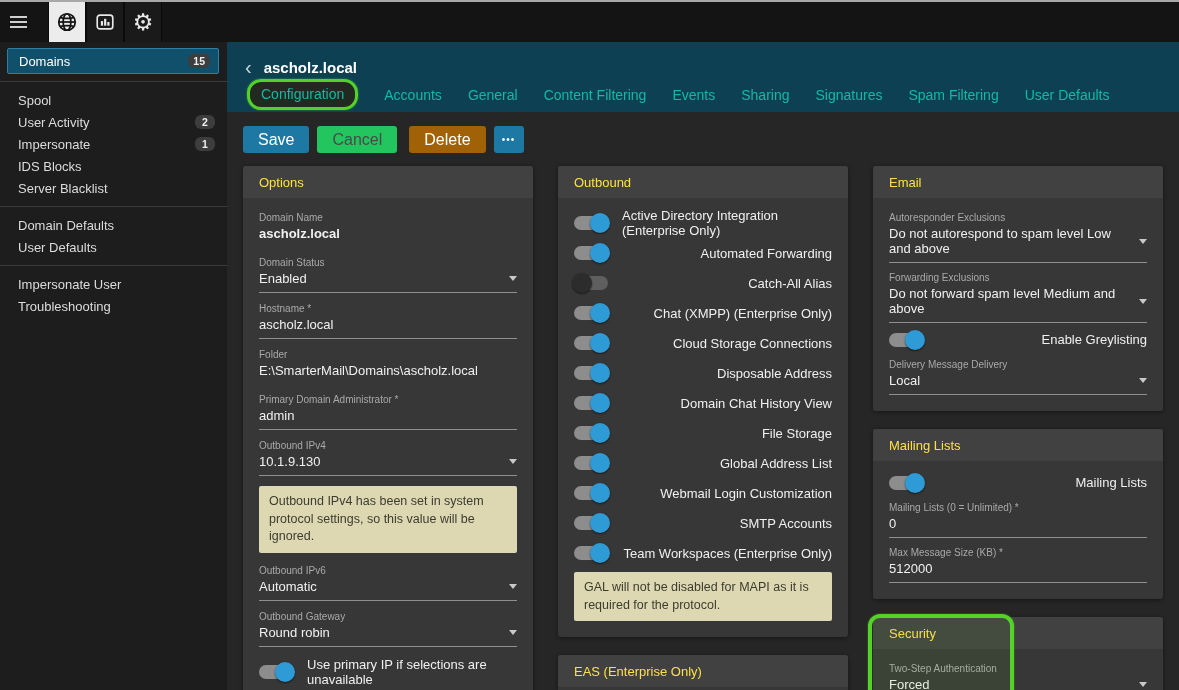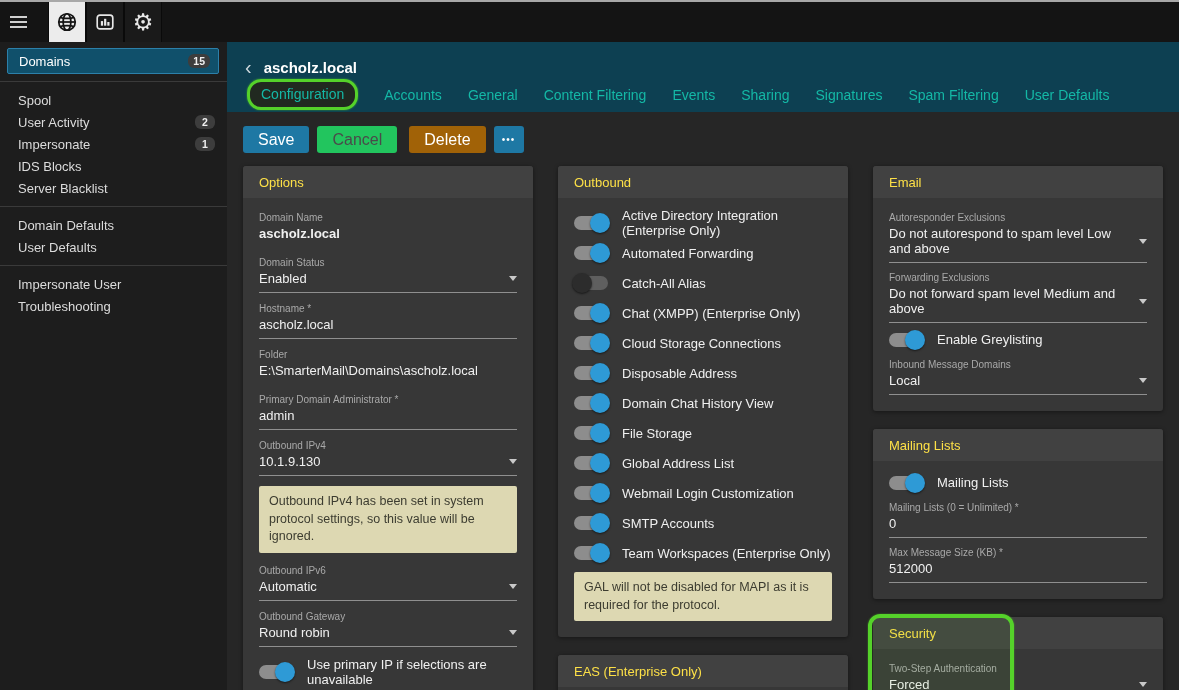--- a/index.html
+++ b/index.html
@@ -57,21 +57,21 @@
   .field { margin-bottom:10px; }
   .col-right .field { margin-bottom:9px; }
   .flabel { font-size:10px; color:#a9a9a9; margin-bottom:3px; white-space:nowrap; }
   .fvalue { font-size:13px; color:#f0f0f0; display:flex; justify-content:space-between; align-items:center; padding-bottom:6px; }
   .fvalue.underl { border-bottom:1px solid #8f8f8f; }
   .fvalue .bold { font-weight:bold; }
   .caret { width:0; height:0; border-left:4px solid transparent; border-right:4px solid transparent; border-top:5px solid #c9c9c9; flex:none; margin-left:8px; cursor:pointer; }
 
   .warning { background:#ddd8b2; color:#3c3c30; font-size:12.5px; line-height:1.4; padding:7px 10px; border-radius:2px; margin:2px 0 12px 0; }
 
-  .toggle-row { display:flex; align-items:center; gap:14px; margin-bottom:12px; }
+  .toggle-row { display:flex; align-items:center; gap:14px; margin-bottom:12px;justify-content:space-between; }
   .features .toggle-row { height:22px; margin-bottom:8px; }
   .switch { width:34px; height:14px; border-radius:8px; position:relative; display:inline-block; flex:none; cursor:pointer; }
   .switch .knob { width:20px; height:20px; border-radius:50%; position:absolute; top:-3px; box-shadow:0 1px 2px rgba(0,0,0,.55); }
   .switch.on { background:#8d8d8d; }
   .switch.on .knob { right:-2px; background:#2e9ad6; }
   .switch.off { background:#5f5f5f; }
   .switch.off .knob { left:-2px; background:#2c2c2c; }
   .t-label { font-size:13px; color:#f0f0f0; }
 
   
@@ -359,21 +359,21 @@
                       <span class="caret"></span>
                     </div>
                 </div>
                 <div class="toggle-row">
                   <span class="switch on">
                       <span class="knob"></span>
                     </span>
                   <span class="t-label">Enable Greylisting</span>
                 </div>
                 <div class="field" style="margin-bottom:2px;">
-                  <div class="flabel">Inbound Message Domains</div>
+                  <div class="flabel">Delivery Message Delivery</div>
                   <div class="fvalue underl">
                       <span>Local</span>
                       <span class="caret"></span>
                     </div>
                 </div>
               </div>
             </div>
 
             <div class="card">
               <div class="card-header">Mailing Lists</div>

